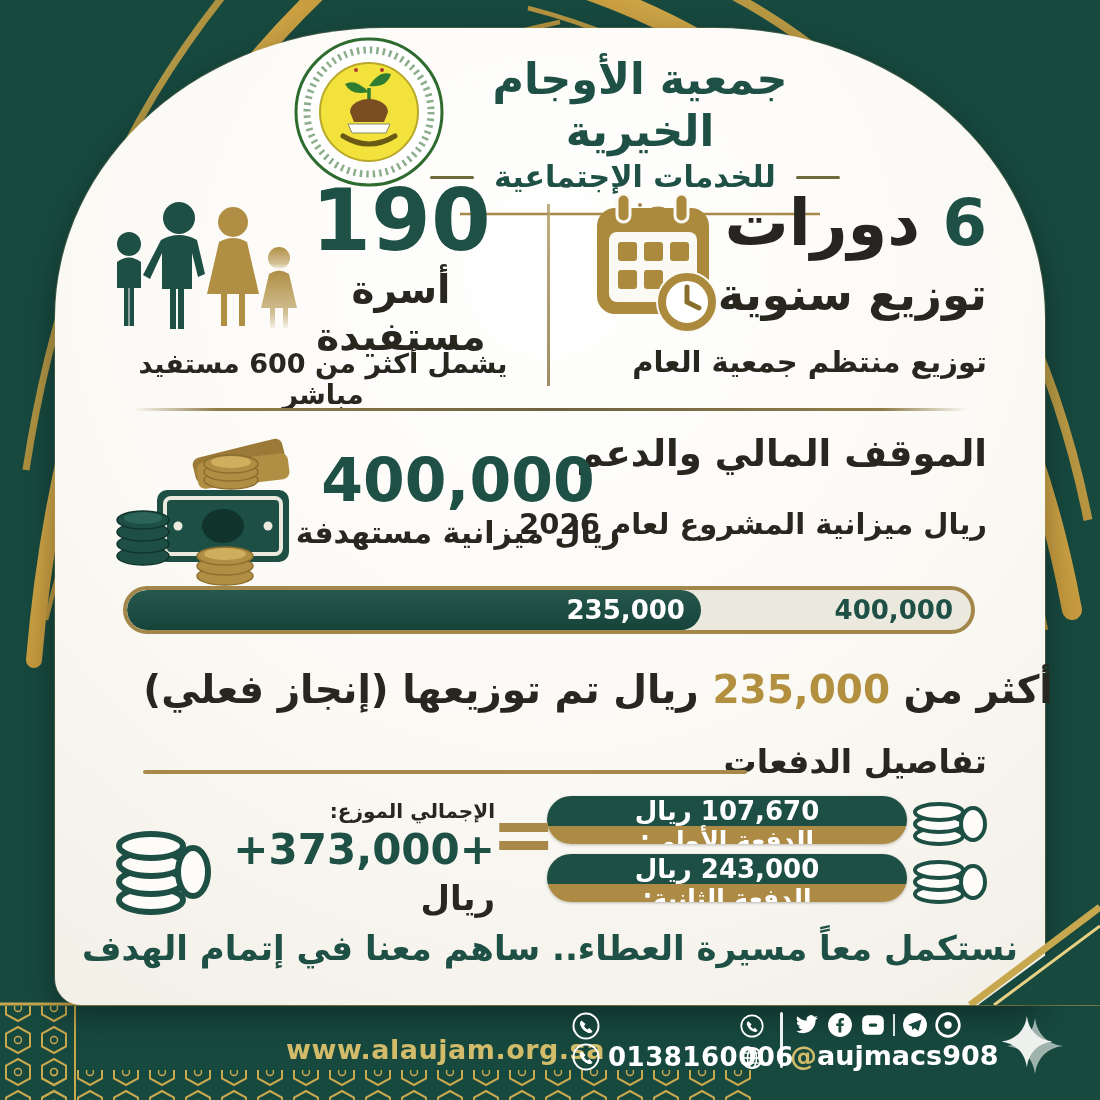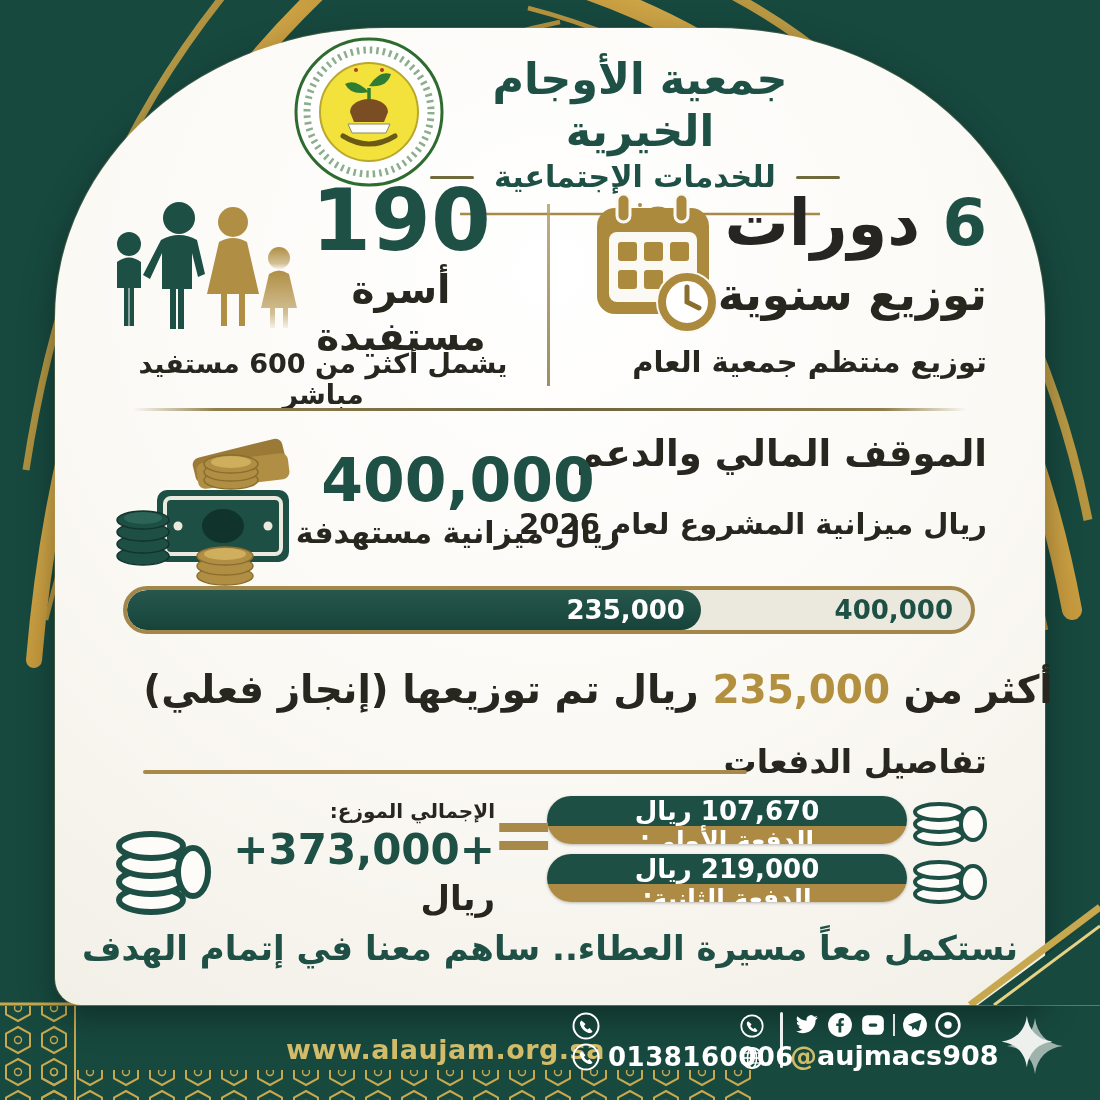--- a/index.html
+++ b/index.html
@@ -285,21 +285,21 @@
 
     <svg class="abs" style="left:856px;top:822px;" width="80" height="56" viewBox="0 0 80 56">
       <g fill="#fdfcf8" stroke="#1d4f44" stroke-width="4">
         <ellipse cx="28" cy="44" rx="24" ry="8"></ellipse>
           <ellipse cx="28" cy="32" rx="24" ry="8"></ellipse>
         <ellipse cx="28" cy="20" rx="24" ry="8"></ellipse>
           <ellipse cx="62" cy="32" rx="12" ry="16"></ellipse>
       </g>
     </svg>
     <div id="pill-2" class="pill">
-      <div class="value">219,000 ريال</div>
+      <div class="value">243,000 ريال</div>
       <div class="label">الدفعة الثانية:</div>
     </div>
 
     <div id="equals">=</div>
 
     <svg class="abs" style="left:58px;top:780px;" width="100" height="112" viewBox="0 0 100 112">
       <g fill="#fdfcf8" stroke="#1d4f44" stroke-width="6">
         <ellipse cx="38" cy="92" rx="32" ry="12"></ellipse>
           <ellipse cx="38" cy="74" rx="32" ry="12"></ellipse>
         <ellipse cx="38" cy="56" rx="32" ry="12"></ellipse>

